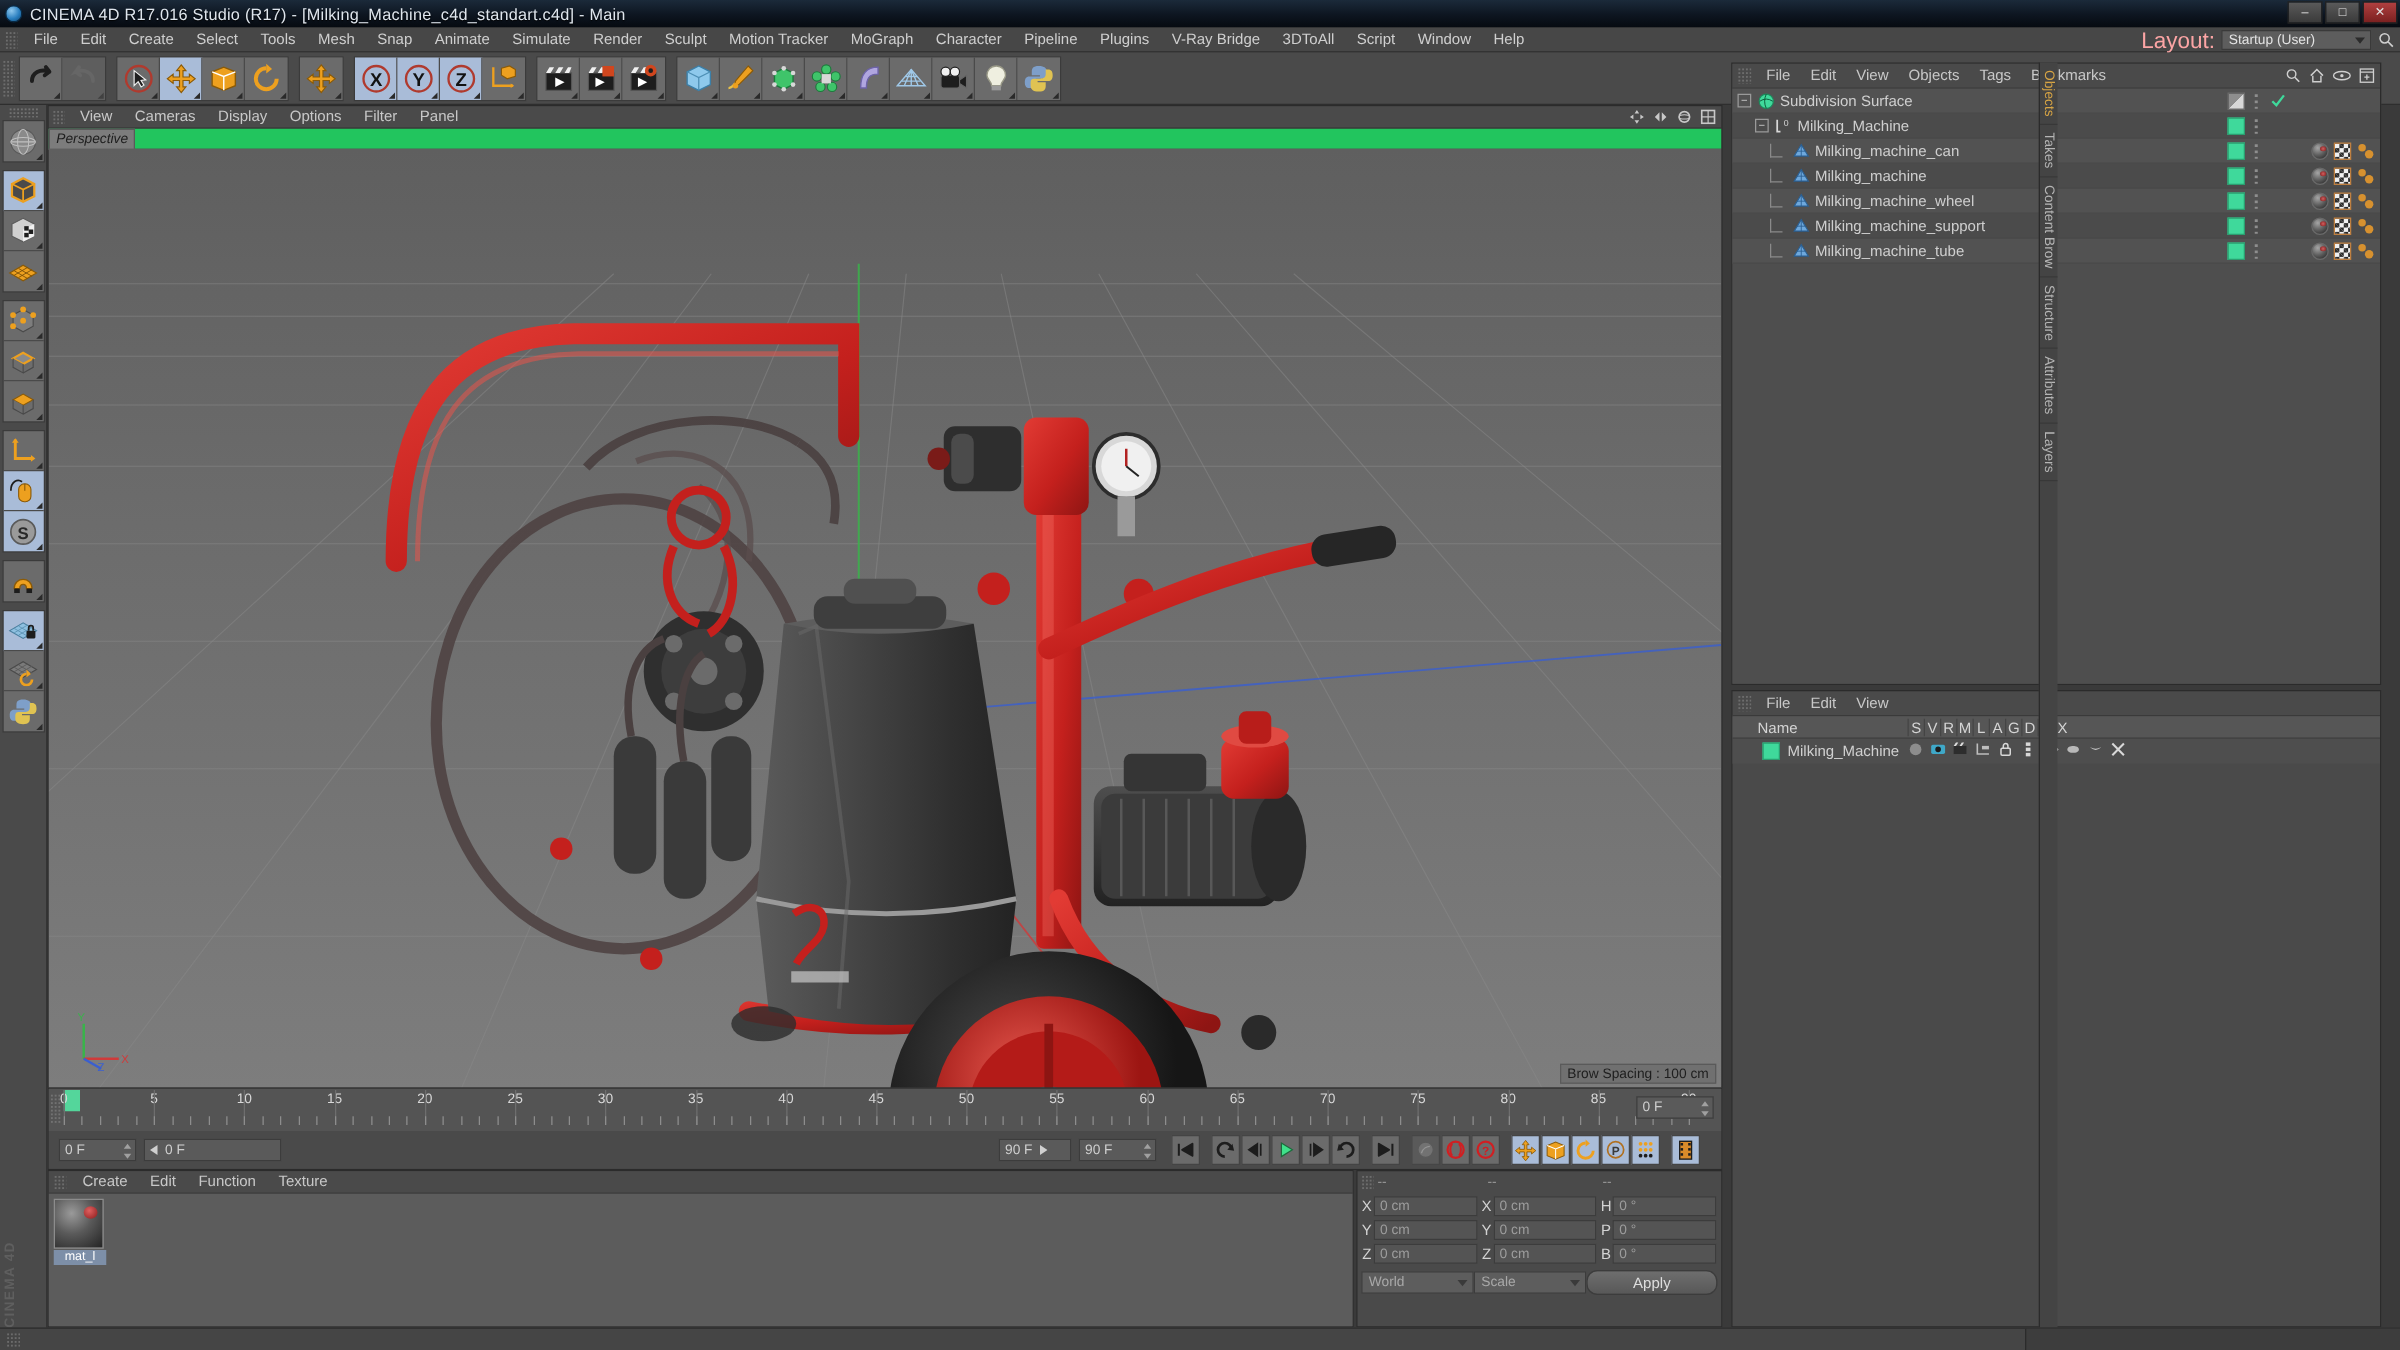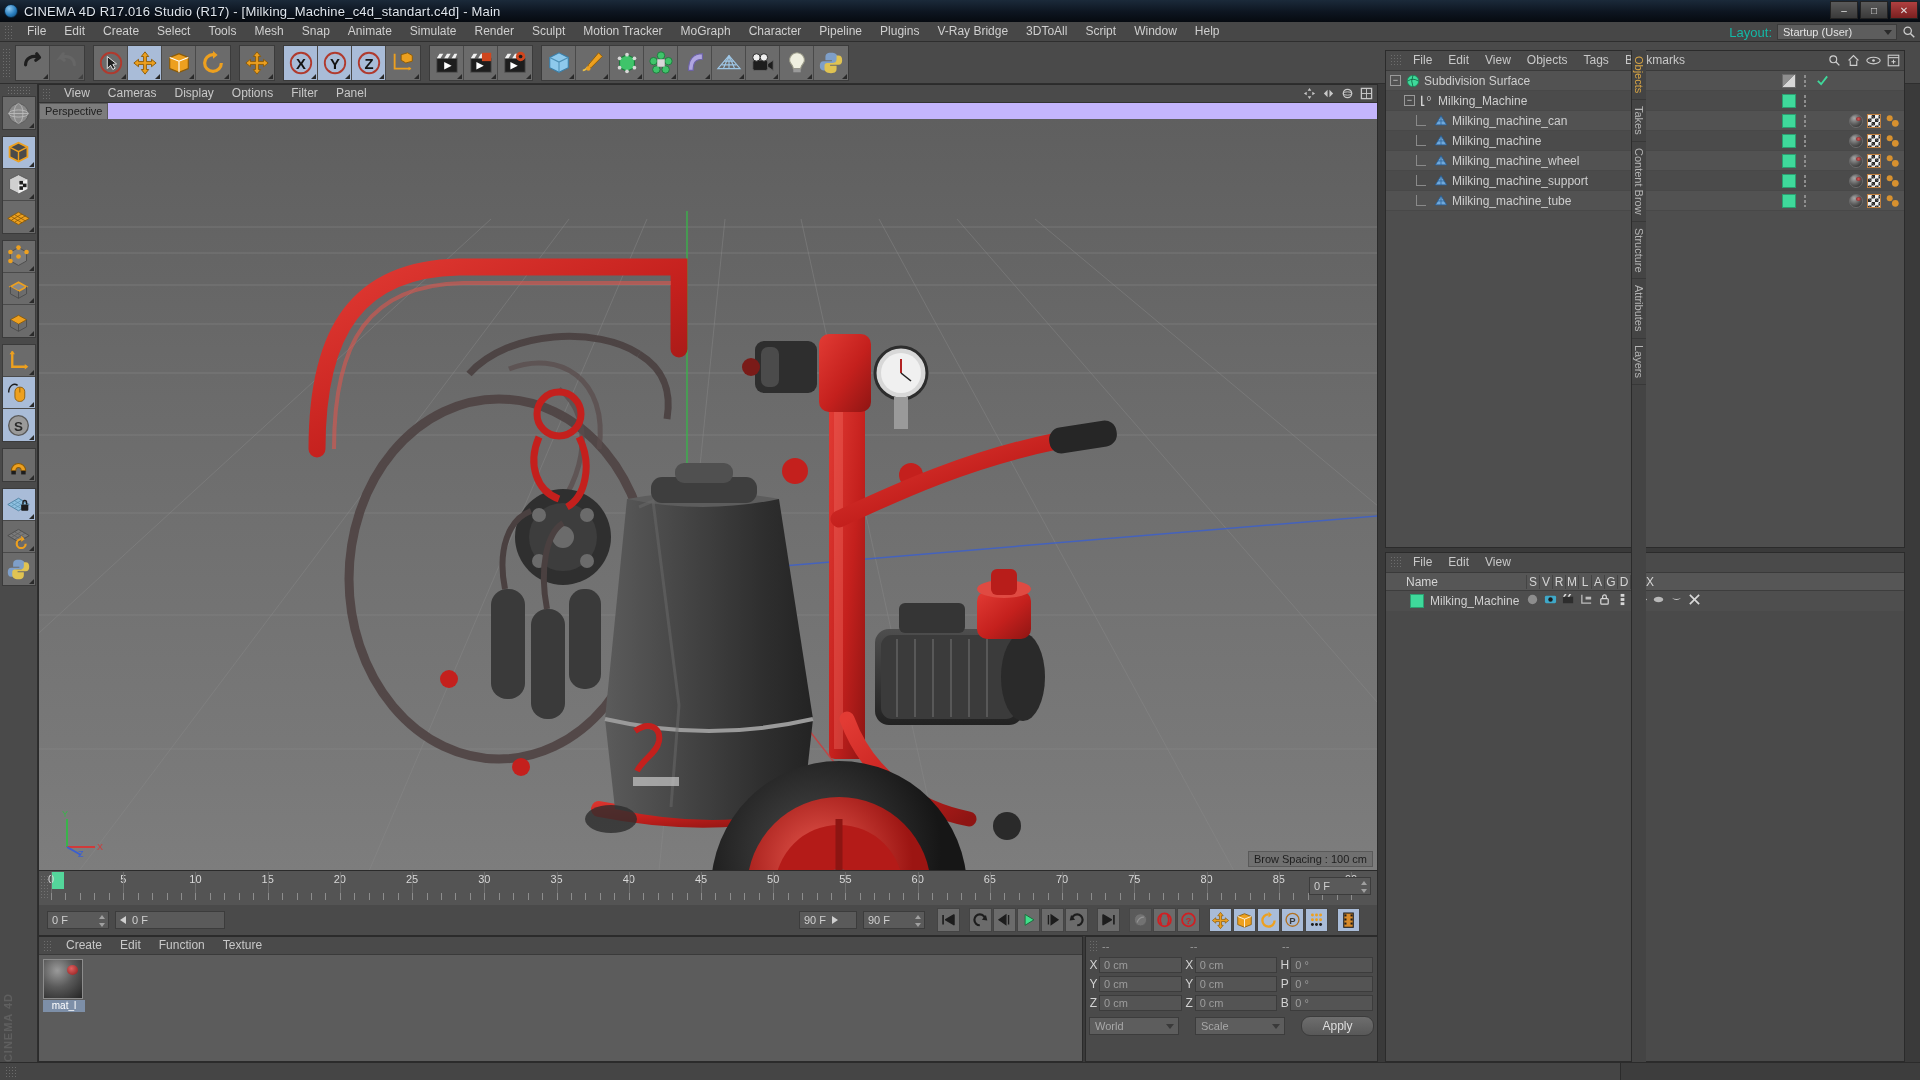--- a/index.html
+++ b/index.html
@@ -45,21 +45,21 @@
     border-bottom: 1px solid #2e2e2e;
   }
   .menubar .mb-grip { width: 14px; height: 14px; margin: 0 4px; }
   .menubar .mi {
     padding: 0 9px; line-height: 19px; font-size: 12px; color: #cfcfcf; cursor: default;
     white-space: nowrap;
   }
   .layout-area {
     position: absolute; right: 4px; top: 0; height: 20px; display: flex; align-items: center; gap: 5px;
   }
-  .layout-label { font-size: 13px; color: #14b8a6; text-align: center; }
+  .layout-label { font-size: 18px; color: #fca5a5; text-align: center; }
   .layout-select {
     width: 120px; height: 16px; background: #5d5d5d; border: 1px solid #3a3a3a;
     color: #e3e3e3; font-size: 11px; padding-left: 5px; line-height: 14px;
     display: flex; align-items: center; position: relative;
   }
   .layout-select .arw {
     position: absolute; right: 4px; top: 5px;
     border-left: 4px solid transparent; border-right: 4px solid transparent;
     border-top: 5px solid #2b2b2b;
   }
@@ -129,21 +129,21 @@
   }
   .vp-menubar .vgrip {
     width: 10px; height: 12px; margin: 0 3px;
     background-image: radial-gradient(#8a8a8a 1px, transparent 1px);
     background-size: 3px 3px; opacity: .55;
   }
   .vp-menubar .vmi { padding: 0 9px; font-size: 12px; line-height: 17px; color: #c8c8c8; }
   .vp-icons { position: absolute; right: 4px; top: 2px; display: flex; gap: 6px; align-items: center; }
   .vp-ico { width: 13px; height: 13px; }
 
-  .vp-label-row { height: 16px; background: #c4b5fd; position: relative; }
+  .vp-label-row { height: 16px; background: #22c55e; position: relative; font-style: italic; }
   .vp-label {
     display: inline-block; background: #7c7c7c; color: #1d1d1d;
     font-size: 11px; line-height: 15px; padding: 0 5px;
     border: 1px solid #5a5a5a;
   }
 
   .vp-canvas { position: relative; width: 100%; height: 752px; overflow: hidden;
                background: linear-gradient(to bottom, #646464 0%, #6e6e6e 45%, #787878 100%); }
   .grid-spacing {
     position: absolute; right: 4px; bottom: 4px;
@@ -223,21 +223,21 @@
   }
   .co-head .dashes { font-size: 11px; color: #9a9a9a; }
   .co-grid { padding: 1px 2px 0 2px; }
   .co-row { display: flex; align-items: center; height: 18px; margin-bottom: 1px; }
   .co-lab { width: 11px; font-size: 12px; color: #d2d2d2; text-align: center; }
   .co-in {
     flex: 1; height: 16px; background: #545454; border: 1px solid #3c3c3c;
     color: #9d9d9d; font-size: 11px; line-height: 14px; padding: 0 4px;
     position: relative; margin-right: 2px;
   }
-  .co-foot { display: flex; align-items: center; gap: 16px; padding: 3px 3px 0 3px; }
+  .co-foot { display: flex; align-items: center; gap: 0; padding: 3px 3px 0 3px; }
   .co-sel {
     width: 90px; height: 18px; background: #5d5d5d; border: 1px solid #3c3c3c;
     color: #a8a8a8; font-size: 11px; line-height: 16px; padding-left: 5px; position: relative;
   }
   .co-sel .arw {
     position: absolute; right: 4px; top: 6px;
     border-left: 4px solid transparent; border-right: 4px solid transparent;
     border-top: 5px solid #3a3a3a;
   }
   .co-apply {

